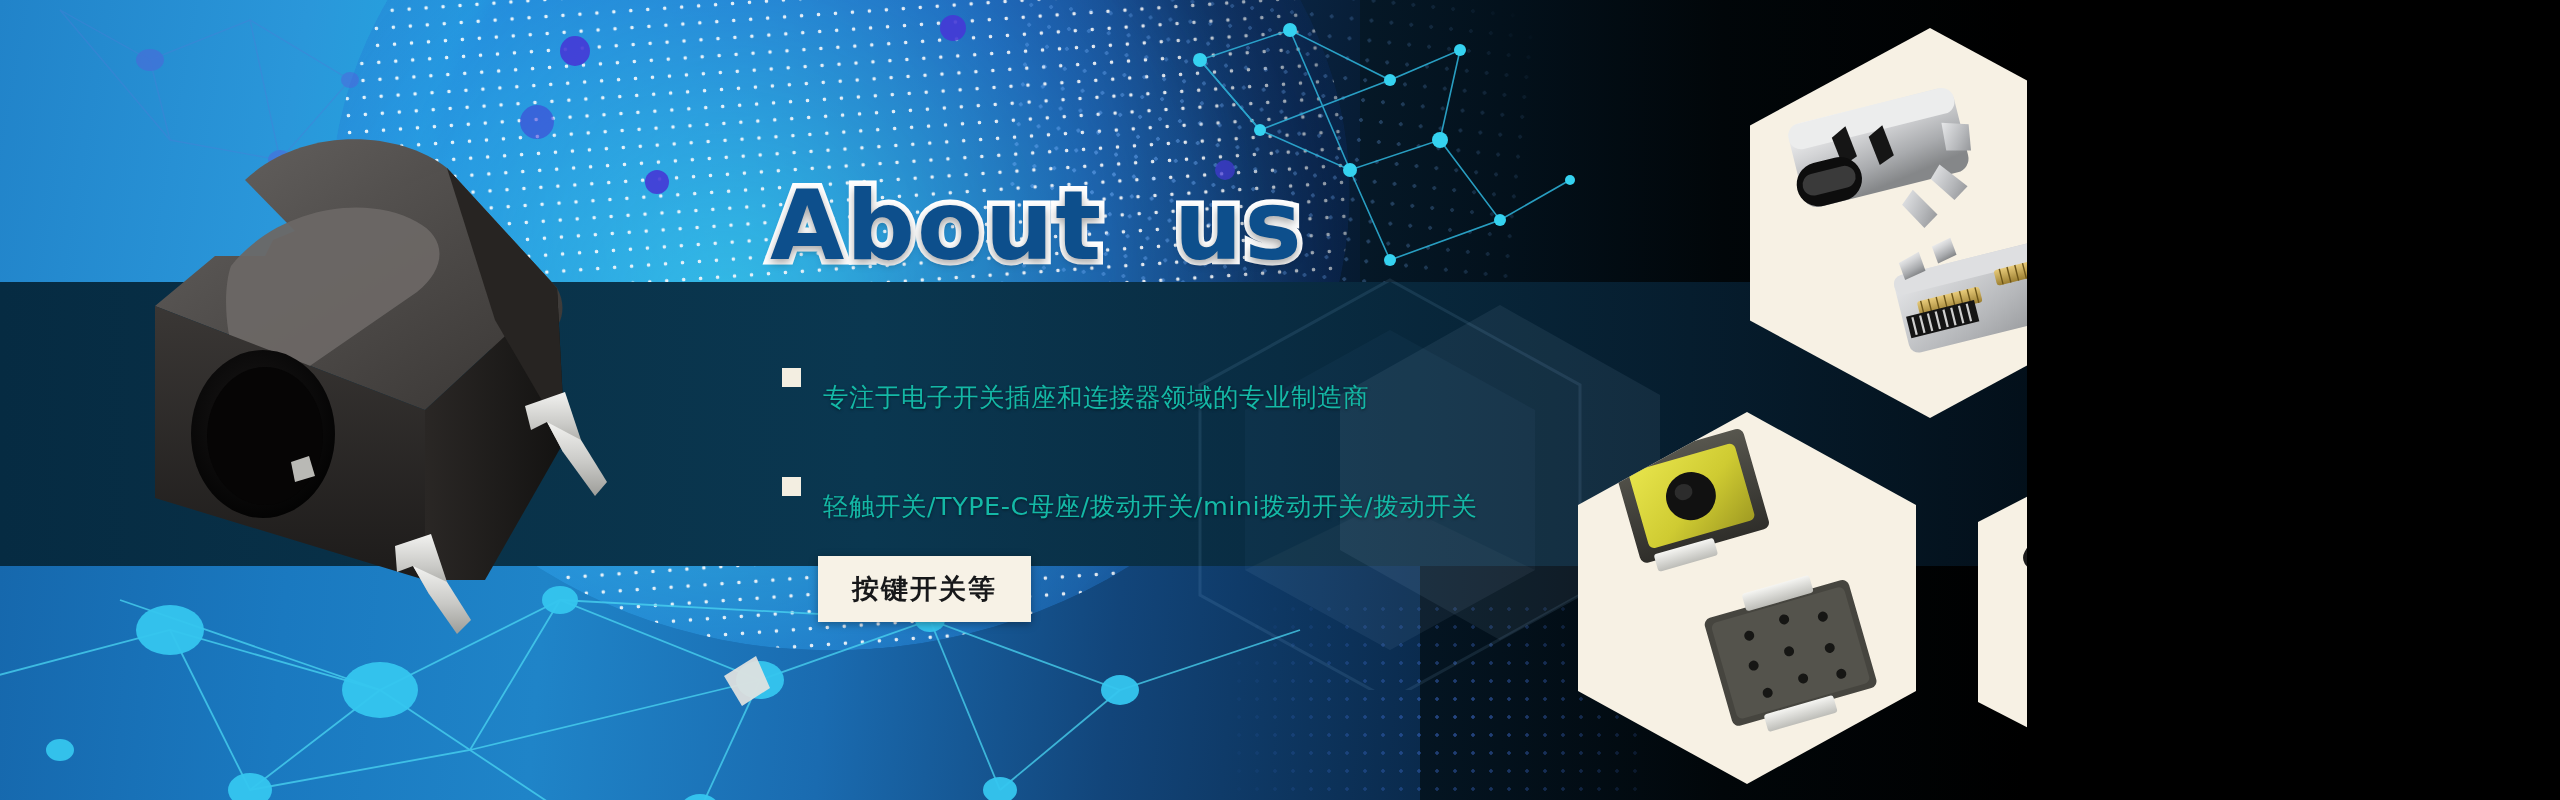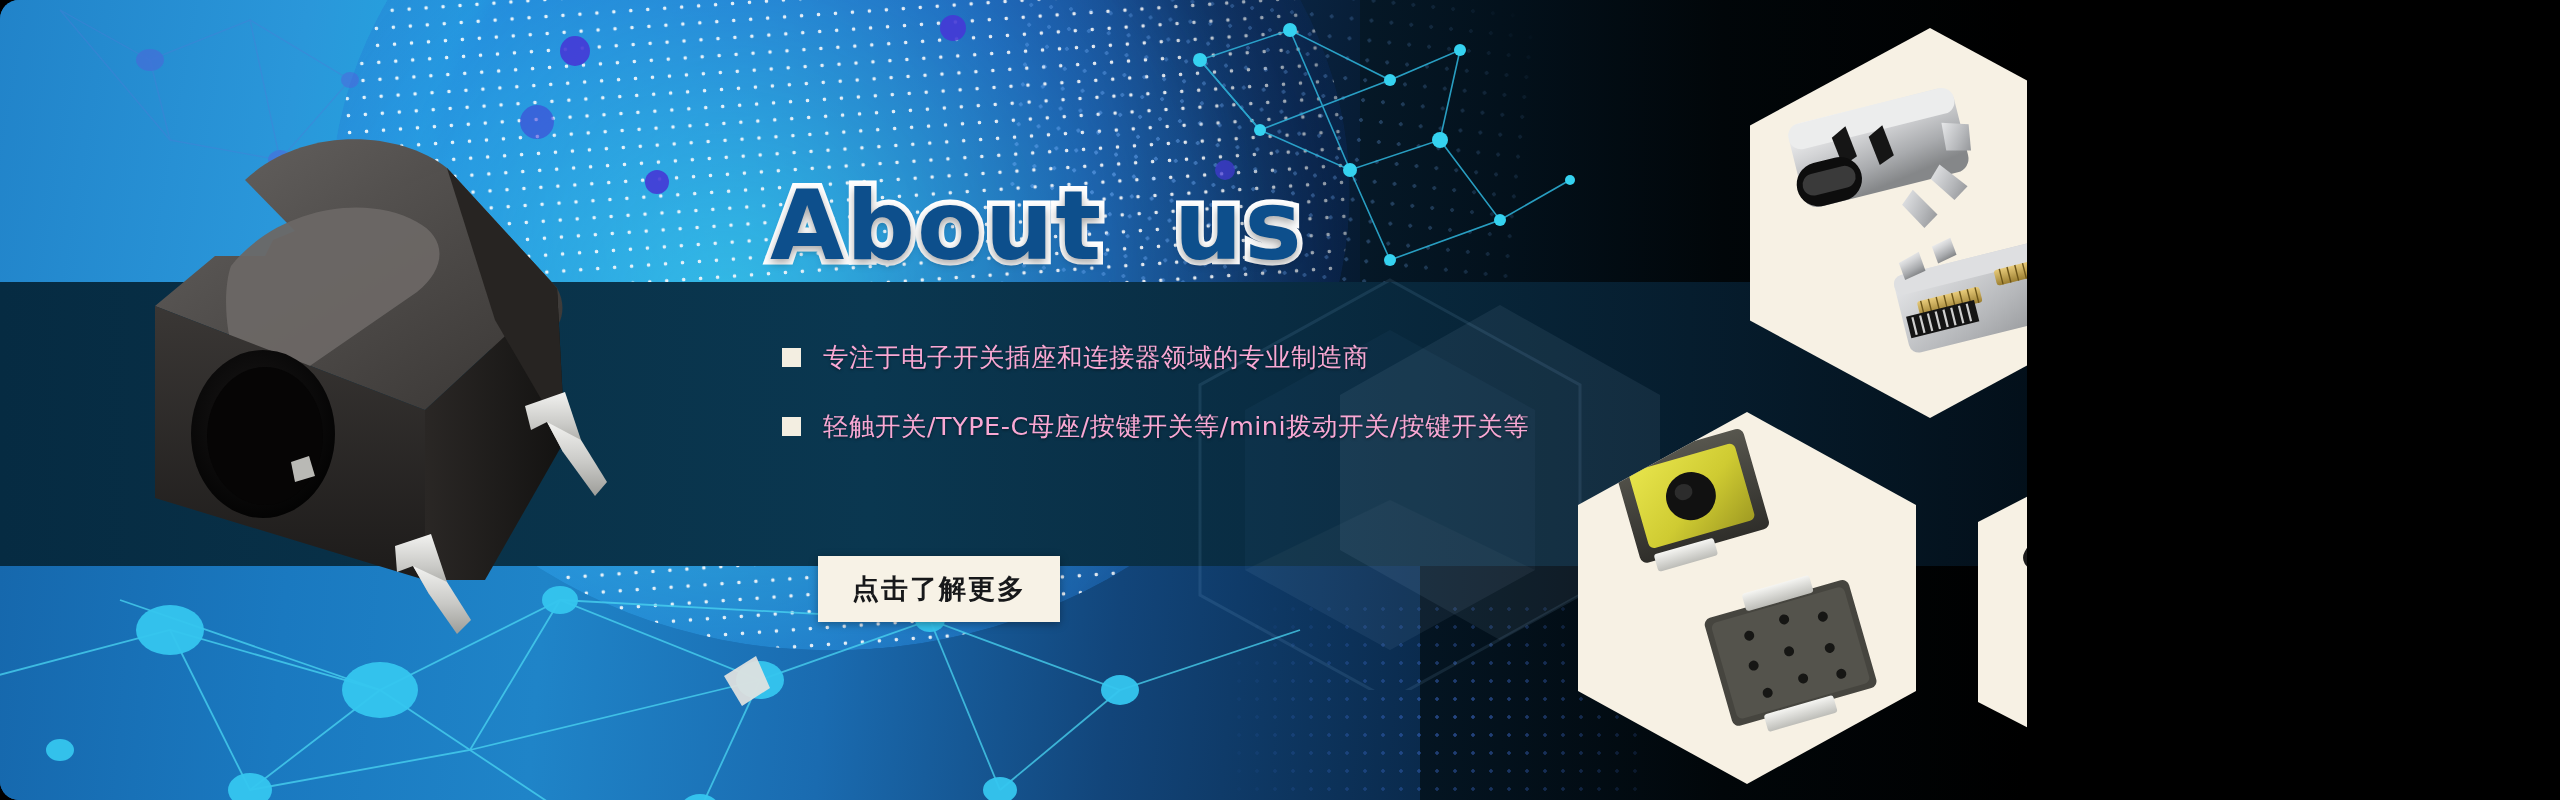--- a/index.html
+++ b/index.html
@@ -2,21 +2,20 @@
 <html><head>
 <meta charset="utf-8">
 <title>About us Banner</title>
 <style>
   html,body{margin:0;padding:0;background:#000;}
   body{font-family:"Liberation Sans","DejaVu Sans",sans-serif;}
 
   .banner{
     position:relative;width:2027px;height:800px;overflow:hidden;
     background:#000007;
-    border-radius:19px;
   }
 
   
   .bg-base{
     position:absolute;inset:0;
     background:
       linear-gradient(90deg,
         #1a72b8 0%, #1a76bd 14%, #1d7fc8 22%,
         #1668ad 33%, #11476f 44%,
         #0b2c46 54%, #061b2c 64%,
@@ -109,23 +108,24 @@
     line-height:1;
   }
 
   
   .bullets{position:absolute;left:782px;top:340px;width:900px;}
   .bullet{display:flex;align-items:center;margin-bottom:34px;}
   .bullet-sq{
     width:19px;height:19px;background:#f3eee1;flex:0 0 auto;margin-right:22px;
   }
   .bullet-tx{
-    color:#f9a8d4;font-size:25.5px;letter-spacing:.5px;white-space:nowrap;
+    color:#14b8a6;font-size:25.5px;letter-spacing:.5px;white-space:nowrap;
     font-family:"DejaVu Sans","Liberation Sans",sans-serif;
     text-shadow:0 1px 3px rgba(0,0,0,.5);
+    margin-top:40px;
   }
 
   
   .cta{
     position:absolute;left:818px;top:556px;
     background:#f7f2e6;color:#17181a;
     font-size:27px;font-weight:bold;letter-spacing:2px;
     font-family:"DejaVu Sans","Liberation Sans",sans-serif;
     padding:15px 34px;border:0;cursor:pointer;
     box-shadow:0 2px 8px rgba(0,0,0,.35);
@@ -290,25 +290,25 @@
 
   <div class="headline">About  us</div>
 
   <div class="bullets">
     <div class="bullet">
       <span class="bullet-sq"></span>
       <span class="bullet-tx">专注于电子开关插座和连接器领域的专业制造商</span>
     </div>
     <div class="bullet">
       <span class="bullet-sq"></span>
-      <span class="bullet-tx">轻触开关/TYPE-C母座/按键开关等/mini拨动开关/按键开关等</span>
+      <span class="bullet-tx">轻触开关/TYPE-C母座/拨动开关/mini拨动开关/拨动开关</span>
     </div>
   </div>
 
-  <button class="cta">点击了解更多</button>
+  <button class="cta">按键开关等</button>
 
   <div class="hex" style="left:1750px;top:28px;width:360px;height:390px;">
     <svg class="hex-inner" viewBox="0 0 360 390">
       <defs>
         <linearGradient id="steelA" x1="0" y1="0" x2="0.3" y2="1">
           <stop offset="0%" stop-color="#fbfbfb"></stop>
             <stop offset="40%" stop-color="#d3d4d6"></stop>
           <stop offset="75%" stop-color="#a9abae"></stop>
             <stop offset="100%" stop-color="#858789"></stop>
         </linearGradient>

